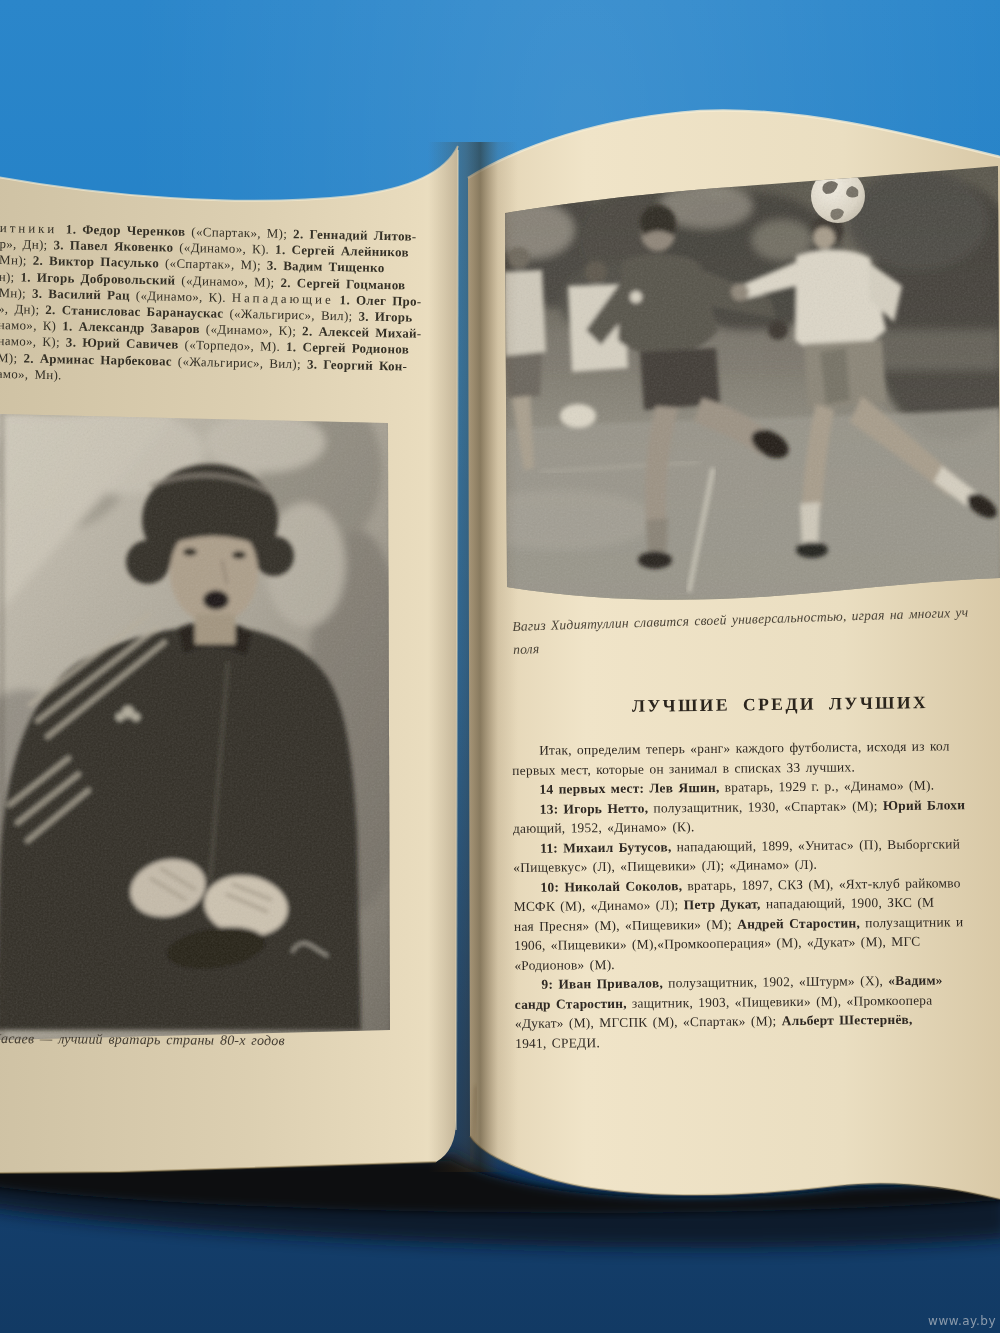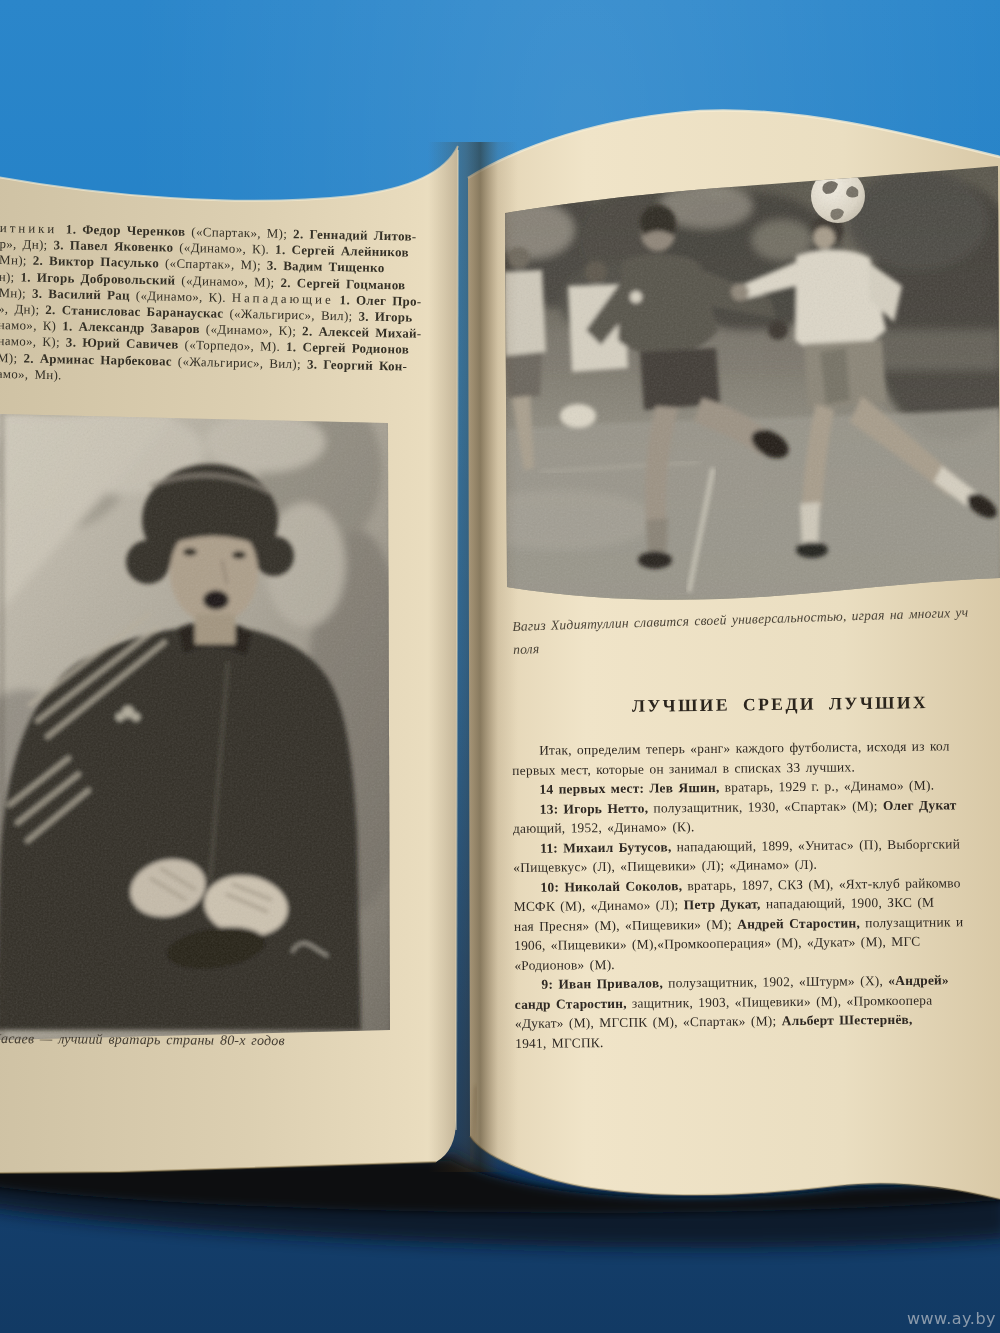--- a/index.html
+++ b/index.html
@@ -20,21 +20,21 @@
   #left-caption{left:-8px;top:1031px;width:430px;font-style:italic;font-size:14px;
     letter-spacing:.2px;word-spacing:2px;color:#433c31;transform:rotate(.4deg);transform-origin:0 0;}
   #right-caption{left:512px;top:615px;width:500px;font-style:italic;font-size:13.6px;line-height:23px;
     letter-spacing:.2px;word-spacing:1.5px;color:#4a4337;transform:rotate(-1.8deg);transform-origin:0 0;}
   #right-heading{left:580px;top:694px;width:400px;text-align:center;font-weight:700;
     font-size:17.5px;letter-spacing:2.5px;word-spacing:6px;color:#2b251d;
     transform:rotate(-.7deg);transform-origin:50% 50%;}
   #right-body{left:512px;top:741px;width:492px;font-size:13.4px;line-height:19.5px;
     letter-spacing:.25px;word-spacing:1.6px;transform:rotate(-.6deg);transform-origin:0 0;color:#2e2822;}
   #watermark{position:absolute;right:4px;bottom:5px;font-family:"DejaVu Sans",sans-serif;
-    font-size:16px;color:#a9b2bd;opacity:.8;letter-spacing:.5px;}
+    font-size:12px;color:#a9b2bd;opacity:.8;letter-spacing:.5px;}
 </style>
 </head>
 <body>
 
 <div id="stage">
 
 <svg class="backdrop" width="1000" height="1333" viewBox="0 0 1000 1333">
   <defs>
     <linearGradient id="lpG" x1="0" y1="0" x2="1" y2="0">
       <stop offset="0" stop-color="#cfc2a4"></stop>
@@ -249,30 +249,30 @@
   <div class="tl">Вагиз Хидиятуллин славится своей универсальностью, играя на многих уч</div>
   <div class="tl">поля</div>
 </div>
 
 <div id="right-heading" class="txt">ЛУЧШИЕ СРЕДИ ЛУЧШИХ</div>
 
 <div id="right-body" class="txt">
       <div class="tl ind"><span>Итак, определим теперь «ранг» каждого футболиста, исходя из кол</span></div>
       <div class="tl"><span>первых мест, которые он занимал в списках 33 лучших.</span></div>
       <div class="tl ind"><span class="b">14 первых мест: Лев Яшин,</span><span> вратарь, 1929 г. р., «Динамо» (М).</span></div>
-      <div class="tl ind"><span class="b">13: Игорь Нетто,</span><span> полузащитник, 1930, «Спартак» (М); </span><span class="b">Олег Дукат</span></div>
+      <div class="tl ind"><span class="b">13: Игорь Нетто,</span><span> полузащитник, 1930, «Спартак» (М); </span><span class="b">Юрий Блохи</span></div>
       <div class="tl"><span>дающий, 1952, «Динамо» (К).</span></div>
       <div class="tl ind"><span class="b">11: Михаил Бутусов,</span><span> нападающий, 1899, «Унитас» (П), Выборгский</span></div>
       <div class="tl"><span>«Пищевкус» (Л), «Пищевики» (Л); «Динамо» (Л).</span></div>
       <div class="tl ind"><span class="b">10: Николай Соколов,</span><span> вратарь, 1897, СКЗ (М), «Яхт-клуб райкомво</span></div>
       <div class="tl"><span>МСФК (М), «Динамо» (Л); </span><span class="b">Петр Дукат,</span><span> нападающий, 1900, ЗКС (М</span></div>
       <div class="tl"><span>ная Пресня» (М), «Пищевики» (М); </span><span class="b">Андрей Старостин,</span><span> полузащитник и</span></div>
       <div class="tl"><span>1906, «Пищевики» (М),«Промкооперация» (М), «Дукат» (М), МГС</span></div>
       <div class="tl"><span>«Родионов» (М).</span></div>
-      <div class="tl ind"><span class="b">9: Иван Привалов,</span><span> полузащитник, 1902, «Штурм» (Х), </span><span class="b">«Андрей»</span></div>
+      <div class="tl ind"><span class="b">9: Иван Привалов,</span><span> полузащитник, 1902, «Штурм» (Х), </span><span class="b">«Вадим»</span></div>
       <div class="tl"><span class="b">сандр Старостин,</span><span> защитник, 1903, «Пищевики» (М), «Промкоопера</span></div>
       <div class="tl"><span>«Дукат» (М), МГСПК (М), «Спартак» (М); </span><span class="b">Альберт Шестернёв,</span></div>
-      <div class="tl"><span>1941, МГСПК.</span></div>
+      <div class="tl"><span>1941, СРЕДИ.</span></div>
     </div>
 
 <div id="watermark">www.ay.by</div>
 
 </div>
 
 </body></html>

